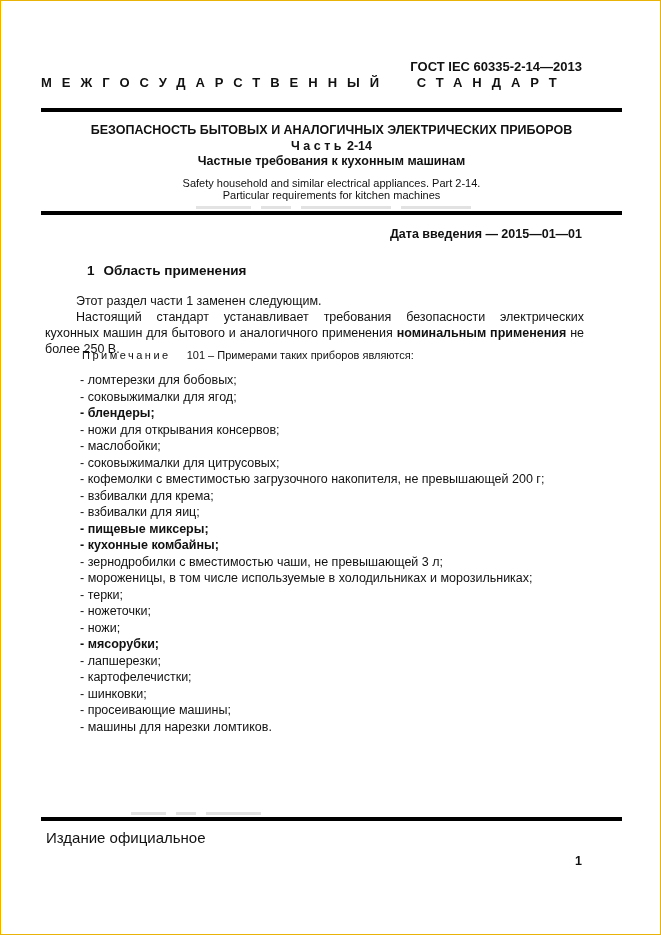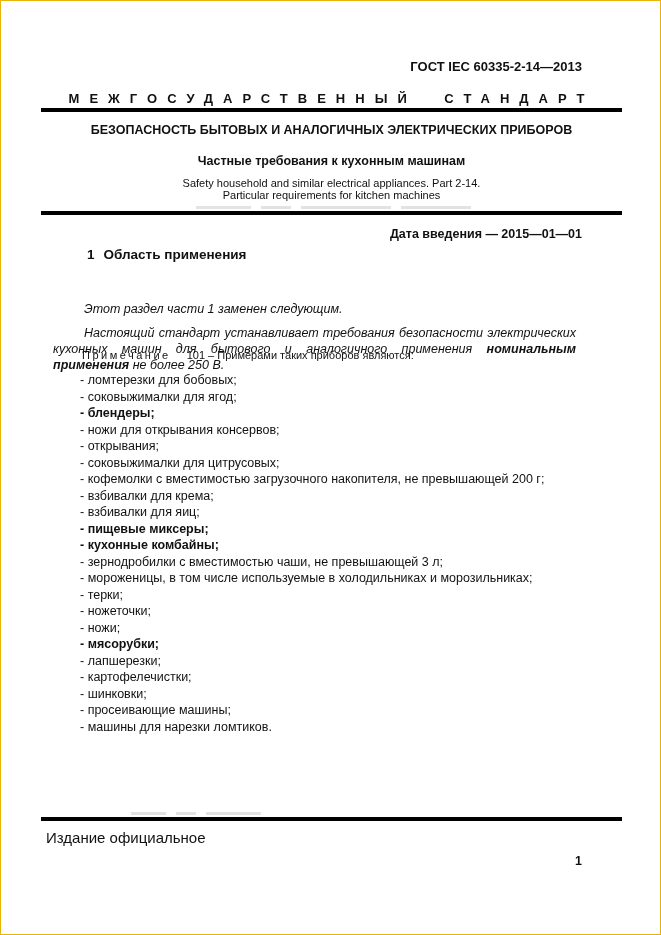--- a/index.html
+++ b/index.html
@@ -18,22 +18,22 @@
     overflow: hidden;
   }
   .abs { position: absolute; }
 
   .doc-number {
     top: 58px; right: 78px;
     font-size: 13px; font-weight: bold;
     white-space: nowrap;
   }
   .standard-type {
-    top: 90px; left: 40px; width: 581px;
-    text-align: center;
+    top: 74px; left: 40px; width: 581px;
+    text-align: left;
     font-size: 13px; font-weight: bold;
     letter-spacing: 10px; word-spacing: 14px;
     white-space: nowrap;
   }
   .rule {
     left: 40px; width: 581px; height: 4px;
     background: #000000;
   }
   .rule-1 { top: 107px; }
   .rule-2 { top: 210px; }
@@ -49,32 +49,32 @@
   .title-en1 { top: 176px; }
   .title-en2 { top: 188px; }
 
   .date-line {
     top: 226px; right: 78px;
     font-size: 12.5px; font-weight: bold;
     white-space: nowrap;
   }
 
   .section-heading {
-    top: 246px; left: 86px;
+    top: 262px; left: 86px;
     font-size: 13.5px; font-weight: bold;
     white-space: nowrap;
   }
   .section-heading .sec-num { margin-right: 9px; }
 
   .body-block {
     top: 292px; left: 44px; width: 539px;
     font-size: 12.5px; line-height: 16px;
     text-align: justify;
   }
-  .body-block p { margin: 8px; text-indent: 31px; font-style: italic; }
+  .body-block p { margin: 0; text-indent: 31px; }
 
   .note-line {
     top: 348px; left: 81px;
     font-size: 11px;
     white-space: nowrap;
   }
   .note-line .spaced-label { letter-spacing: 2.5px; margin-right: 16px; }
 
   .appliance-list {
     top: 371px; left: 79px; width: 520px;
@@ -112,20 +112,21 @@
 <div class="page">
 
   <div class="abs doc-number">ГОСТ IEC 60335-2-14—2013</div>
 
   <div class="abs standard-type">МЕЖГОСУДАРСТВЕННЫЙ СТАНДАРТ</div>
 
   <div class="abs rule rule-1"></div>
 
   <div class="abs centered title-ru title-ru1">БЕЗОПАСНОСТЬ БЫТОВЫХ И АНАЛОГИЧНЫХ ЭЛЕКТРИЧЕСКИХ ПРИБОРОВ</div>
 
+  <div class="abs centered title-ru title-part"><span class="spaced-label">Часть</span><span>2-14</span></div>
 
   <div class="abs centered title-ru title-ru2">Частные требования к кухонным машинам</div>
 
   <div class="abs centered title-en title-en1">Safety household and similar electrical appliances. Part 2-14.</div>
   <div class="abs centered title-en title-en2">Particular requirements for kitchen machines</div>
 
   <div class="abs artifact artifact-top">
       <span></span>
       <span></span>
       <span></span>
@@ -142,21 +143,21 @@
     <p><span>Настоящий стандарт устанавливает требования безопасности электрических кухонных машин для бытового и аналогичного применения </span><b>номинальным применения</b><span> не более 250 В.</span></p>
   </div>
 
   <div class="abs note-line"><span class="spaced-label">Примечание</span><span>101 – Примерами таких приборов являются:</span></div>
 
   <div class="abs appliance-list">
       <div class="list-item">- ломтерезки для бобовых;</div>
       <div class="list-item">- соковыжималки для ягод;</div>
       <div class="list-item bold">- блендеры;</div>
       <div class="list-item">- ножи для открывания консервов;</div>
-      <div class="list-item">- открывания;</div>
+      <div class="list-item">- маслобойки;</div>
       <div class="list-item">- соковыжималки для цитрусовых;</div>
       <div class="list-item">- кофемолки с вместимостью загрузочного накопителя, не превышающей 200 г;</div>
       <div class="list-item">- взбивалки для крема;</div>
       <div class="list-item">- взбивалки для яиц;</div>
       <div class="list-item bold">- пищевые миксеры;</div>
       <div class="list-item bold">- кухонные комбайны;</div>
       <div class="list-item">- зернодробилки с вместимостью чаши, не превышающей 3 л;</div>
       <div class="list-item">- мороженицы, в том числе используемые в холодильниках и морозильниках;</div>
       <div class="list-item">- терки;</div>
       <div class="list-item">- ножеточки;</div>

